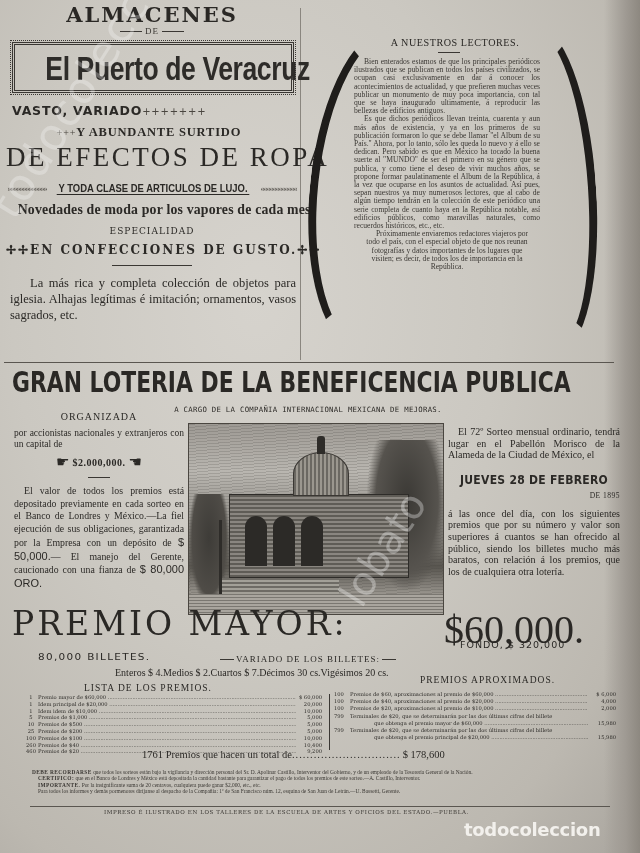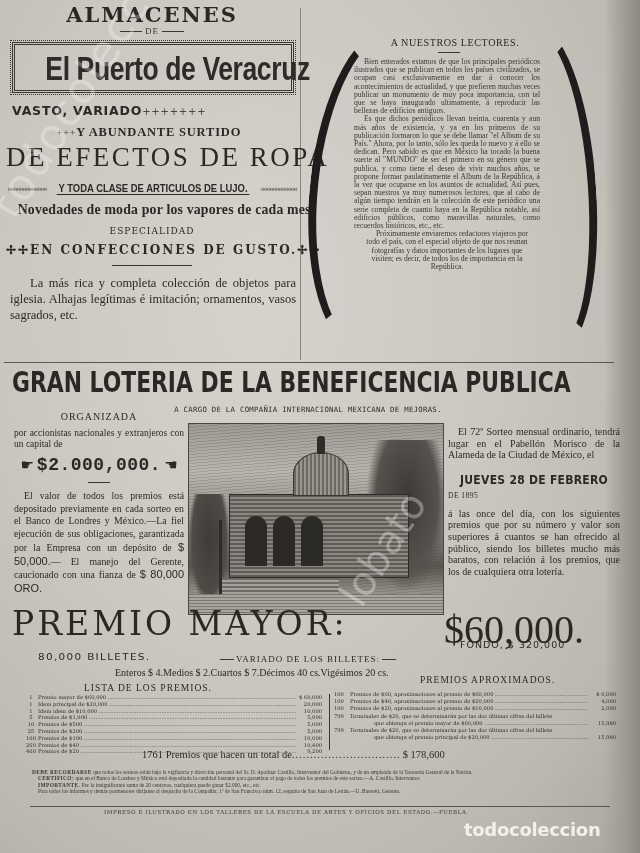--- a/index.html
+++ b/index.html
@@ -81,21 +81,21 @@
   }
   .lot-sub {
     position: absolute; left: 0; top: 405px; width: 616px; text-align: center;
     font-family: "DejaVu Sans Mono", monospace; font-size: 7.3px; letter-spacing: 0.3px;
   }
   .organizada { position: absolute; left: 14px; top: 405px; width: 170px; }
   .organizada .hd { text-align: center; font-size: 10px; letter-spacing: 1px; margin-top: 6px; }
   .organizada .txt { font-size: 9.5px; line-height: 11px; text-align: justify; margin-top: 6px; }
   .capital { display: flex; align-items: center; justify-content: center; gap: 3px; margin-top: 5px; }
   .hand { font-size: 15px; line-height: 15px; }
-  .capital-val { font-family: Liberation Mono, monospace; font-weight: bold; font-size: 18px; letter-spacing: 0.5px; }
+  .capital-val { font-family: Liberation Serif, serif; font-weight: bold; font-size: 10px; letter-spacing: 0.5px; }
   .organizada .rule { width: 22px; height: 1px; background: #3a3733; margin: 7px auto 0; }
   .organizada .valor { font-size: 9.8px; line-height: 12.7px; text-align: justify; text-indent: 10px; margin-top: 7px; }
   .organizada .valor b { font-family: "Liberation Sans", sans-serif; font-weight: normal; font-size: 11px; }
 
   .engraving {
     position: absolute; left: 188px; top: 423px; width: 256px; height: 192px;
     background: linear-gradient(180deg, #9e9a94 0%, #b9b6b0 25%, #8b8882 55%, #595650 75%, #9a968f 90%, #b2aea8 100%);
     border: 1px solid #4a4640; overflow: hidden;
   }
   .eng-sky-lines { position: absolute; inset: 0; background: repeating-linear-gradient(175deg, rgba(60,58,54,0.18) 0 1px, transparent 1px 3px); }
@@ -105,21 +105,21 @@
   .eng-finial { position: absolute; left: 128px; top: 12px; width: 8px; height: 18px; background: #2e2c29; border-radius: 3px 3px 0 0; }
   .eng-body { position: absolute; left: 40px; top: 70px; width: 180px; height: 84px; background: repeating-linear-gradient(0deg, #5f5c56 0 2px, #8a8680 2px 4px); border: 1px solid #2e2c29; }
   .eng-arch { position: absolute; top: 92px; width: 22px; height: 50px; background: #2c2a27; border-radius: 11px 11px 0 0; }
   .eng-steps { position: absolute; left: 30px; top: 154px; width: 120px; height: 18px; background: repeating-linear-gradient(0deg, #6e6b65 0 2px, #a3a098 2px 4px); }
   .eng-ground { position: absolute; left: 0; top: 170px; width: 256px; height: 22px; background: repeating-linear-gradient(0deg, #7a7771 0 1px, #a9a59e 1px 3px); }
   .eng-lamp { position: absolute; left: 30px; top: 96px; width: 3px; height: 74px; background: #2e2c29; }
 
   .sorteo { position: absolute; left: 448px; top: 426px; width: 172px; font-size: 10px; line-height: 11.7px; text-align: justify; }
   .sorteo p.ind { text-indent: 10px; }
   .jueves { text-align: center; font-family: "DejaVu Sans", sans-serif; font-weight: bold; font-size: 12px; margin-top: 14px; letter-spacing: 0.3px; transform: scaleX(0.9); white-space: nowrap; }
-  .de1895 { text-align: left; font-size: 7.5px; margin-top: 3px; letter-spacing: 0.5px; }
+  .de1895 { text-align: right; font-size: 7.5px; margin-top: 3px; letter-spacing: 0.5px; }
   .sorteo .p2 { margin-top: 6px; }
 
   .premio-mayor {
     position: absolute; left: 12px; top: 604px; width: 600px; white-space: nowrap;
     font-family: "DejaVu Serif", serif; font-size: 33px; letter-spacing: 3px; color: #2a2825;
   }
   .premio-mayor .amt { position: absolute; left: 432px; top: 2px; font-family: "Liberation Serif", serif; font-size: 40px; letter-spacing: 0; }
   .billetes { position: absolute; left: 38px; top: 651px; font-family: "DejaVu Sans", sans-serif; font-size: 9.5px; letter-spacing: 1.2px; transform: scaleX(1.1); transform-origin: left; }
   .fondo { position: absolute; left: 460px; top: 639px; font-family: "DejaVu Sans", sans-serif; font-size: 9.5px; letter-spacing: 1px; }
   .precios-hd { position: absolute; left: 218px; top: 654px; font-size: 9px; letter-spacing: 1px; }
@@ -252,21 +252,21 @@
     <span>PREMIO MAYOR:</span>
     <span class="amt">$60,000.</span>
   </div>
   <div class="billetes">80,000 BILLETES.</div>
   <div class="fondo">FONDO, $ 320,000</div>
   <div class="precios-hd">VARIADO DE LOS BILLETES:</div>
   <div class="precios-row">
     <span>Enteros $ 4.</span>
     <span>Medios $ 2.</span>
     <span>Cuartos $ 7.</span>
-    <span>Décimos 40 cs.</span>
+    <span>Décimos 30 cs.</span>
     <span>Vigésimos 20 cs.</span>
   </div>
 
   <div class="lista-hd">LISTA DE LOS PREMIOS.</div>
   <div class="aprox-hd">PREMIOS APROXIMADOS.</div>
 
   <div class="lista">
     <div class="prize-row">
         <span class="q">1</span>
         <span class="d">Premio mayor de $60,000</span>

